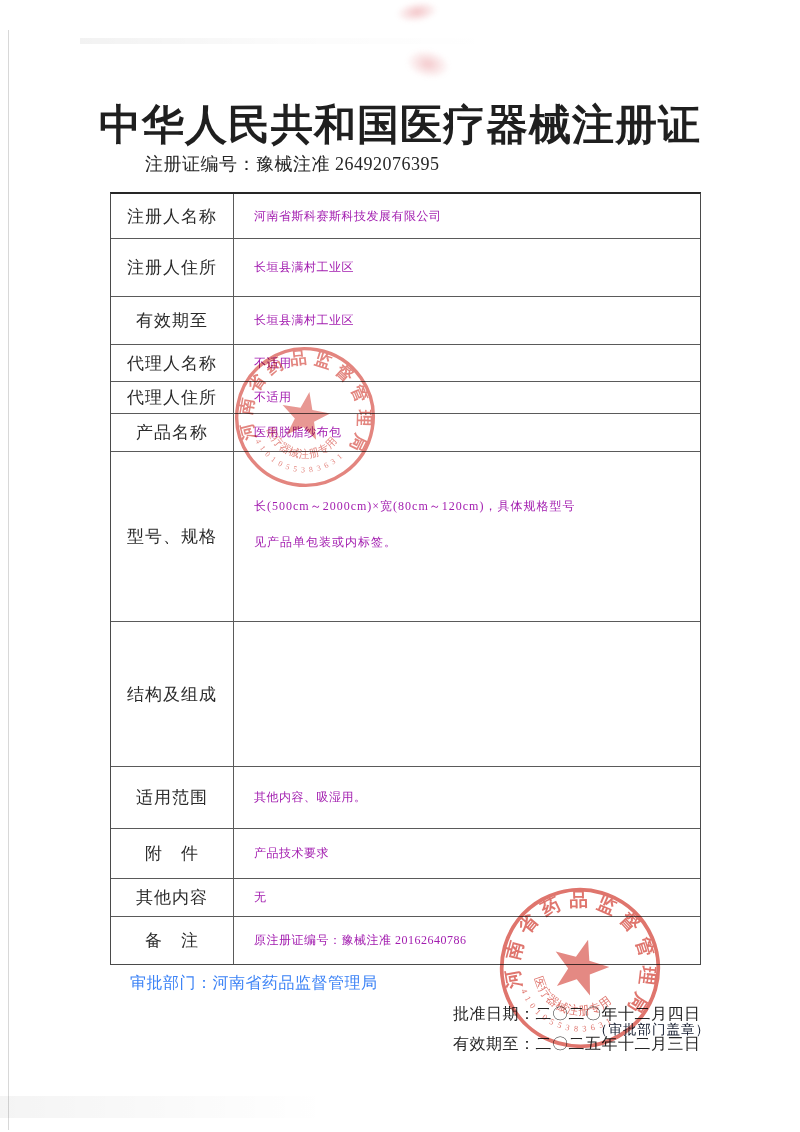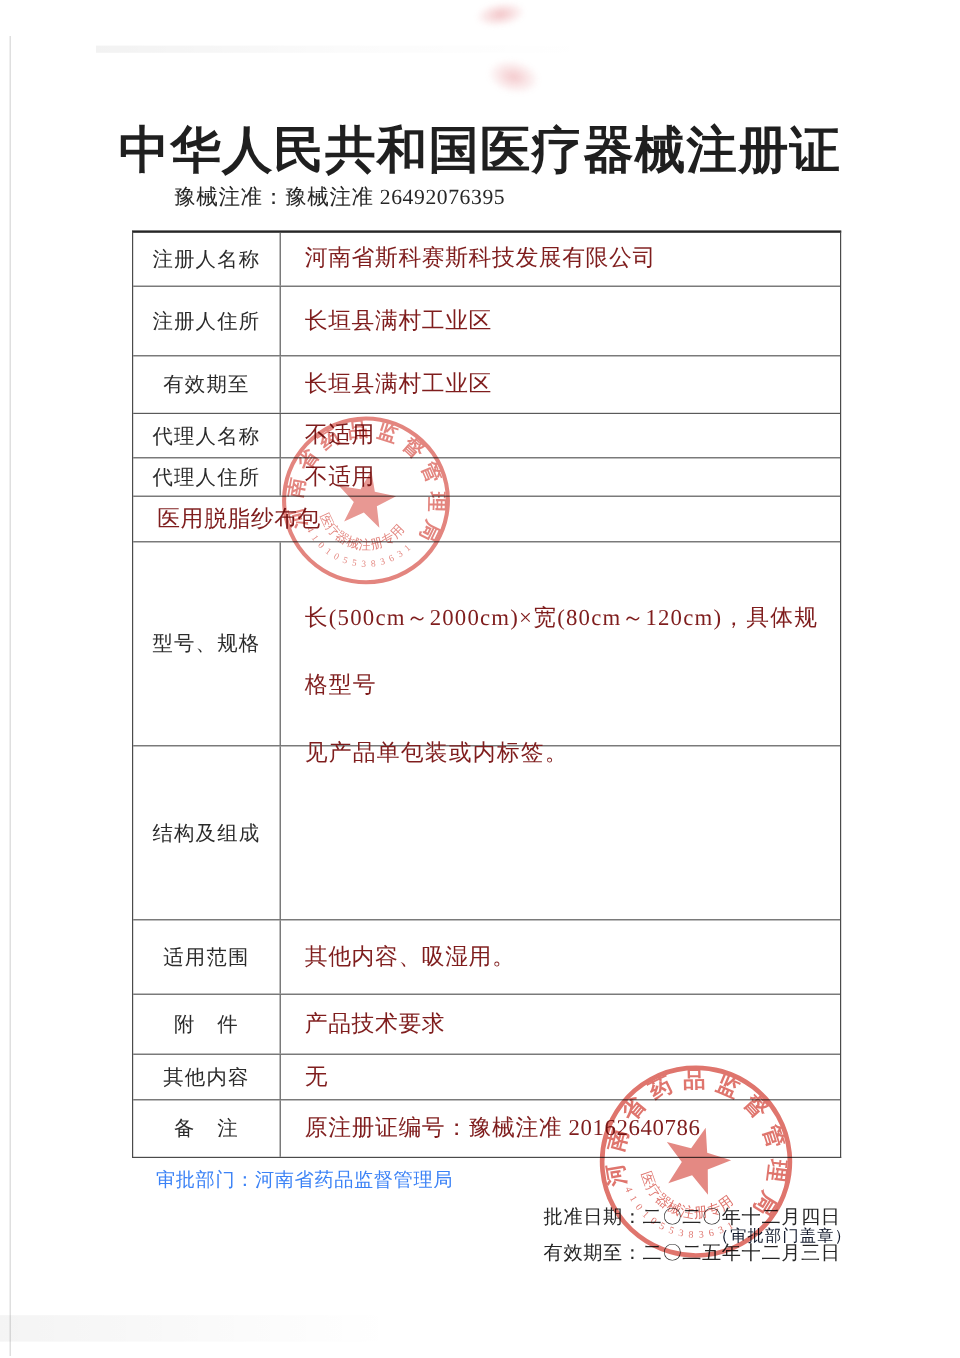--- a/index.html
+++ b/index.html
@@ -42,24 +42,24 @@
   .trow:last-child{border-bottom:none;}
   .tcell{box-sizing:border-box;}
   .tlabel{
     width:123px;flex:0 0 123px;border-right:1px solid #5a5a5a;
     display:flex;align-items:center;justify-content:center;
     font-size:17px;color:#2b2b2b;letter-spacing:1px;text-align:center;
   }
   .tvalue{
     flex:1;display:flex;align-items:center;
     padding-left:20px;padding-right:12px;
-    font-size:19px;color:#7f1d1d;letter-spacing:0.5px;line-height:1.35;
+    font-size:12px;color:#a21caf;letter-spacing:0.5px;line-height:1.35;
   }
   .tvalue.spec{
-    display:block;align-items:flex-start;padding-top:36px;line-height:56px;letter-spacing:1px;
+    display:block;align-items:flex-start;padding-top:36px;line-height:36px;letter-spacing:1px;
   }
   .tvalue.tall-center{align-items:center;}
 
   
   .footer-dept{position:absolute;left:130px;top:973px;font-size:16px;letter-spacing:0.5px;color:#3b82f6;}
   .footer-right{position:absolute;left:453px;top:973px;font-size:16px;letter-spacing:0.5px;color:#262626;margin-top:31px;}
   .footer-right .line{margin-bottom:9px;white-space:nowrap;}
   .footer-seal-note{position:absolute;left:594px;top:1021px;font-size:13.5px;letter-spacing:1px;color:#0f172a;}
 
   
@@ -82,21 +82,21 @@
 <div class="page">
 
   <div class="edge-left"></div>
   <div class="edge-top-streak"></div>
   <div class="edge-bottom-smudge"></div>
   <div class="frag frag1"></div>
   <div class="frag frag2"></div>
 
   <div class="title">中华人民共和国医疗器械注册证</div>
 
-  <div class="cert-line"><span>豫械注准：</span><span>豫械注准 26492076395</span></div>
+  <div class="cert-line"><span>注册证编号：</span><span>豫械注准 26492076395</span></div>
 
   <div class="cert-table">
     <div class="trow" style="height:45px">
       <div class="tcell tlabel">注册人名称</div>
       <div class="tcell tvalue">河南省斯科赛斯科技发展有限公司</div>
     </div>
     <div class="trow" style="height:58px">
       <div class="tcell tlabel">注册人住所</div>
       <div class="tcell tvalue">长垣县满村工业区</div>
     </div>
@@ -106,20 +106,21 @@
     </div>
     <div class="trow" style="height:37px">
       <div class="tcell tlabel">代理人名称</div>
       <div class="tcell tvalue">不适用</div>
     </div>
     <div class="trow" style="height:32px">
       <div class="tcell tlabel">代理人住所</div>
       <div class="tcell tvalue">不适用</div>
     </div>
     <div class="trow" style="height:38px">
+      <div class="tcell tlabel">产品名称</div>
       <div class="tcell tvalue">医用脱脂纱布包</div>
     </div>
     <div class="trow" style="height:170px">
       <div class="tcell tlabel">型号、规格</div>
       <div class="tcell tvalue spec">
         <div>长(500cm～2000cm)×宽(80cm～120cm)，具体规格型号</div>
         <div>见产品单包装或内标签。</div>
       </div>
     </div>
     <div class="trow" style="height:145px">

